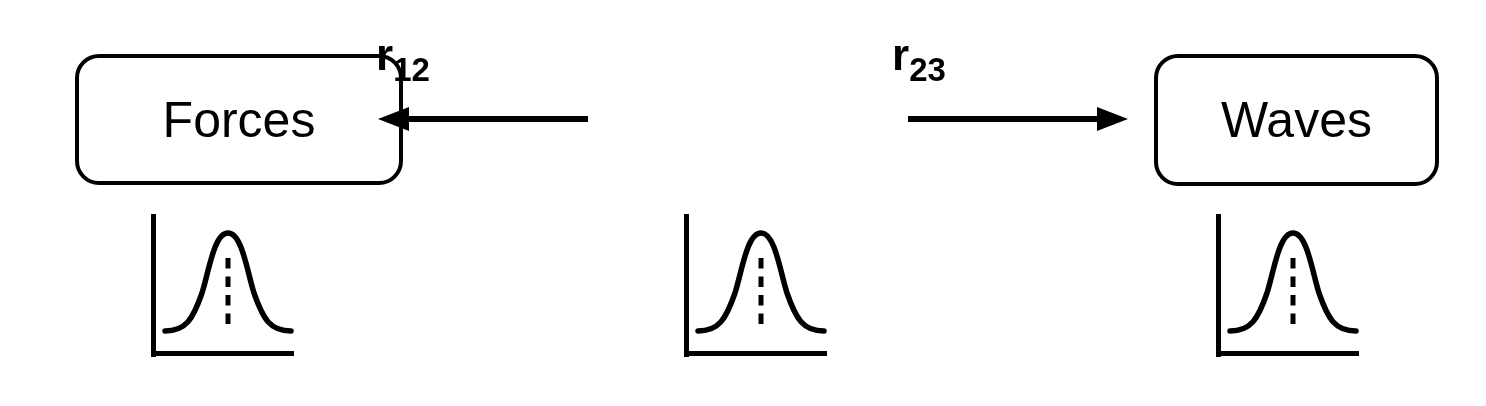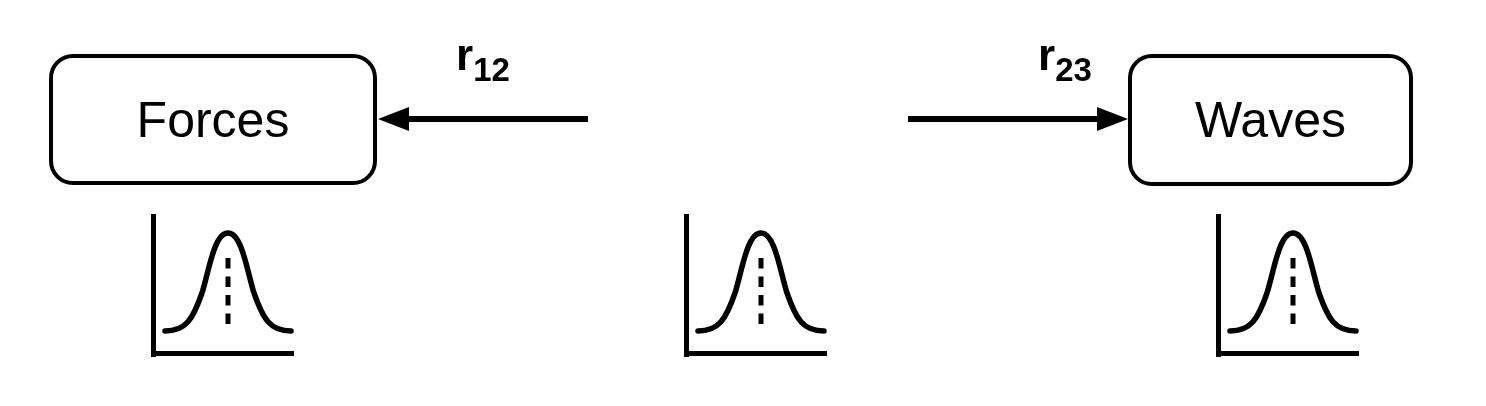--- a/index.html
+++ b/index.html
@@ -20,44 +20,45 @@
     box-sizing: border-box;
     border: 4px solid #000000;
     border-radius: 24px;
     background: #ffffff;
     display: flex;
     align-items: center;
     justify-content: center;
     font-size: 50px;
     color: #000000;
     white-space: nowrap;
+    margin-left: 26px;
   }
   .node-forces { left: 49px;  top: 54px; width: 328px; height: 131px; }
   .node-wind   { left: 588px; top: 53px; width: 322px; height: 132px; }
   .node-waves  { left: 1128px; top: 54px; width: 285px; height: 132px; }
 
   .arrow {
     position: absolute;
     display: block;
   }
   .arrow-left  { left: 376px; top: 103px; }
   .arrow-right { left: 908px; top: 103px; }
 
   .edge-label {
     position: absolute;
     top: 30px;
     height: 58px;
-    text-align: center;
+    text-align: left;
     font-size: 44px;
     font-weight: bold;
     color: #000000;
     line-height: 50px;
   }
   .edge-label-r12 { left: 376px; width: 214px; }
-  .edge-label-r23 { left: 954px; width: 222px; }
+  .edge-label-r23 { left: 892px; width: 222px; }
   .edge-label .sub {
     font-size: 33px;
     position: relative;
     top: 11px;
     font-weight: bold;
   }
 
   .dist-icon {
     position: absolute;
     top: 212px;

